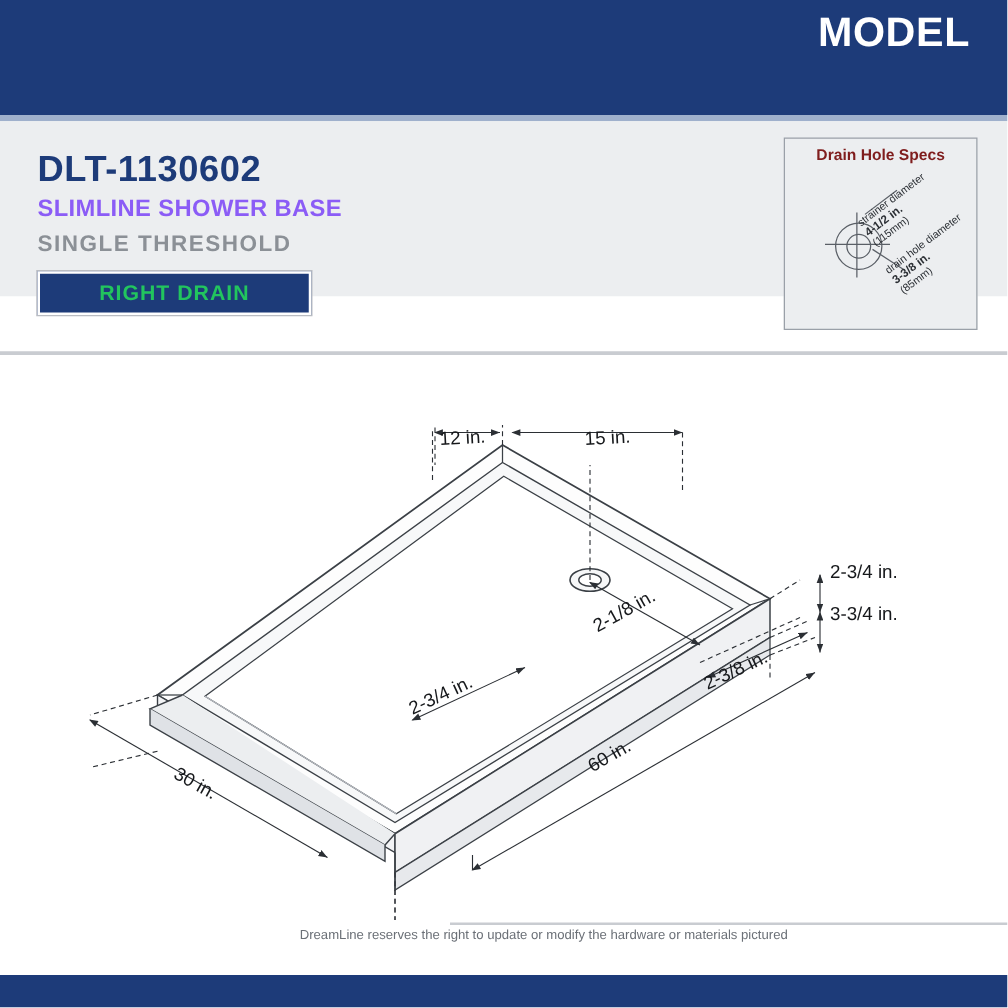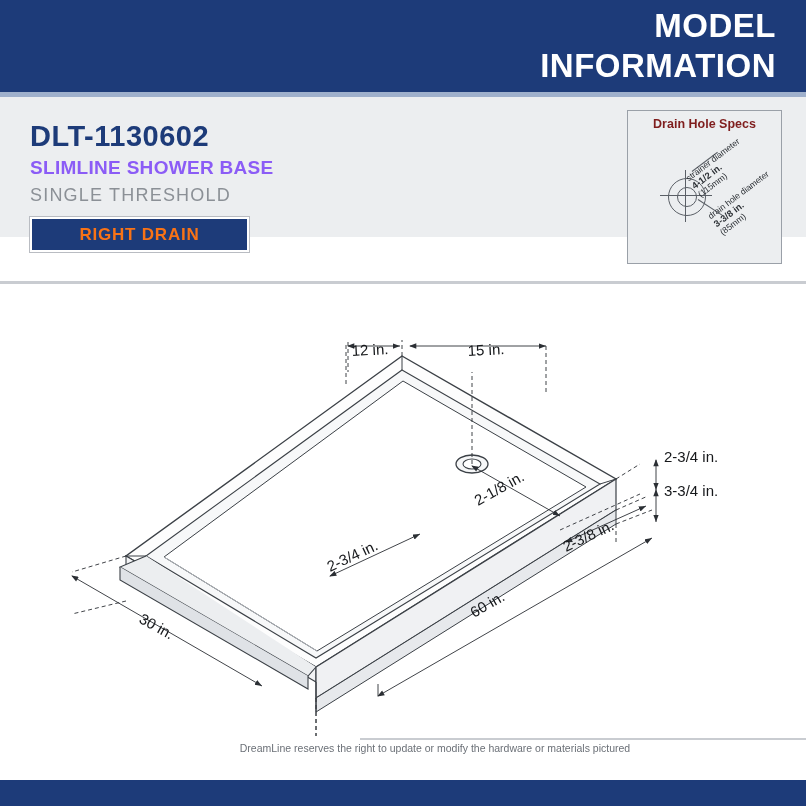--- a/index.html
+++ b/index.html
@@ -39,29 +39,29 @@
   .model-no{
     position:absolute;left:30px;top:23px;
     color:#1d3b79;font-weight:bold;font-size:29px;letter-spacing:.5px;
   }
   .model-sub1{
     position:absolute;left:30px;top:60px;
     color:#8b5cf6;font-weight:bold;font-size:19px;letter-spacing:.3px;
   }
   .model-sub2{
     position:absolute;left:30px;top:88px;
-    color:#8b9096;font-weight:normal;font-size:18px;letter-spacing:1.2px;
+    color:#8b9096;font-weight:bold;font-size:18px;letter-spacing:1.2px;
   }
   .drain-badge{
     position:absolute;left:30px;top:120px;
     width:215px;height:31px;
     background:#1d3b79;
     border:2px solid #ffffff;
     box-shadow:0 0 0 1px #b9bcc2;
-    color:#f97316;font-weight:bold;font-size:17px;letter-spacing:.8px;
+    color:#22c55e;font-weight:bold;font-size:17px;letter-spacing:.8px;
     display:flex;align-items:center;justify-content:center;
   }
 
   
   .specbox{
     position:absolute;left:627px;top:13px;width:153px;height:152px;
     background:#eceef0;border:1px solid #9aa0a8;
   }
   .specbox-title{
     position:absolute;left:0;top:6px;width:153px;text-align:center;
@@ -114,21 +114,20 @@
   }
 </style>
 </head>
 <body>
 
 <div class="page">
 
   <div class="header">
     <div class="header-title">
       <div>MODEL</div>
-      <div>INFORMATION</div>
     </div>
   </div>
   <div class="header-underline"></div>
 
   <div class="infoband">
     <div class="model-no">DLT-1130602</div>
     <div class="model-sub1">SLIMLINE SHOWER BASE</div>
     <div class="model-sub2">SINGLE THRESHOLD</div>
     <div class="drain-badge">RIGHT DRAIN</div>
 

